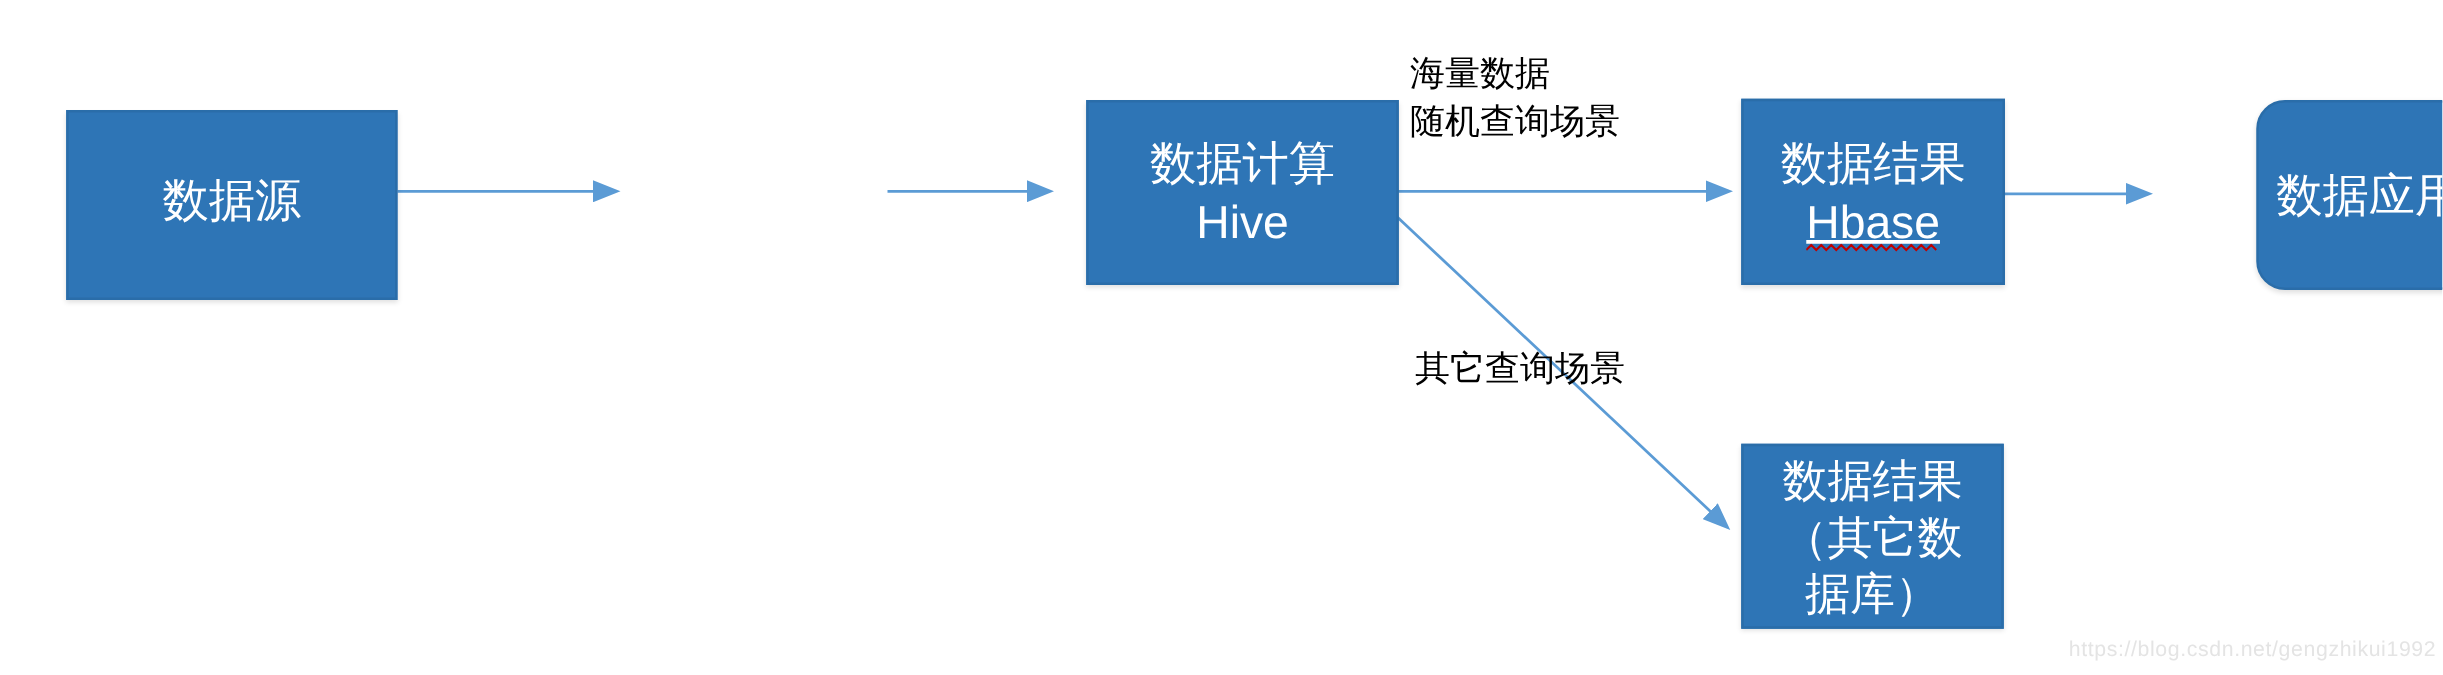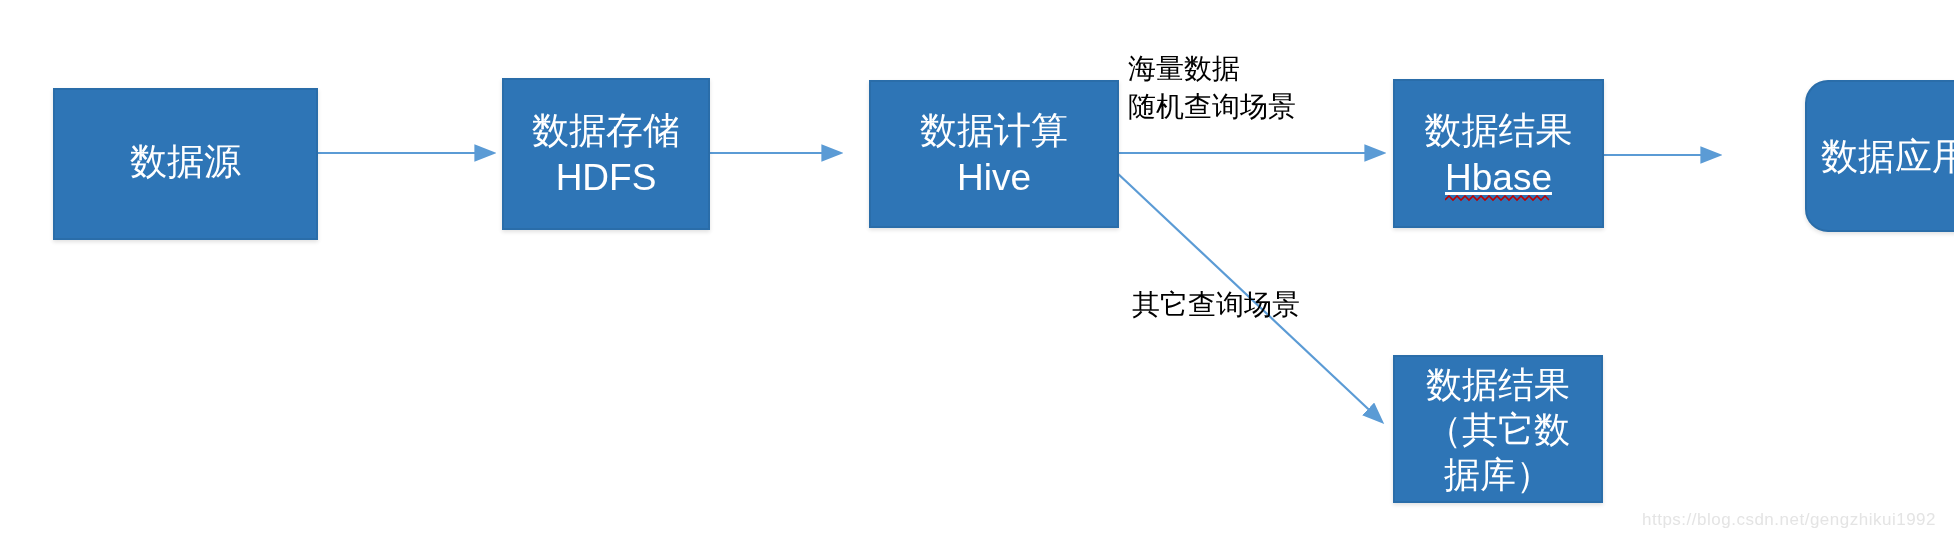--- a/index.html
+++ b/index.html
@@ -52,30 +52,29 @@
     left:50%;
     bottom:-1px;
     transform:translateX(-50%);
   }
   .edge-label{
     position:absolute;
     color:var(--label-text);
     font-size:28px;
     line-height:38px;
     white-space:nowrap;
-    margin-top:10px;
   }
   #label-hbase-flow{left:1128px;top:40px;}
   #label-other-flow{left:1132px;top:276px;text-align:right;}
   .arrows{position:absolute;left:0;top:0;width:1954px;height:540px;}
   .arrows .edge{stroke:var(--arrow);stroke-width:2.2;fill:none;}
   .arrows marker path{fill:var(--arrow);}
   .watermark{
     position:absolute;
-    right:18px;
+    right:5px;
     top:510px;
     color:var(--watermark-text);
     font-size:17px;
     letter-spacing:0.5px;
     white-space:nowrap;
   }
 </style>
 </head>
 <body>
 
@@ -91,24 +90,20 @@
     <path class="edge" d="M710,153 L839,153" marker-end="url(#ah)" stroke="#5B9BD5"></path>
     <path class="edge" d="M1098,153 L1382,153" marker-end="url(#ah)" stroke="#5B9BD5"></path>
     <path class="edge" d="M1604,155 L1718,155" marker-end="url(#ah)" stroke="#5B9BD5"></path>
     <path class="edge" d="M1098,155 L1381,421" marker-end="url(#ah)" stroke="#5B9BD5"></path>
   </svg>
 
   <div class="node" id="node-source">
     <span class="ln">数据源</span>
   </div>
 
-  <div class="node" id="node-storage">
-    <span class="ln">数据存储</span>
-    <span class="ln">HDFS</span>
-  </div>
 
   <div class="node" id="node-compute">
     <span class="ln">数据计算</span>
     <span class="ln">Hive</span>
   </div>
 
   <div class="node" id="node-result-hbase">
     <span class="ln">数据结果</span>
     <span class="ln squiggle-wrap">
       <span>Hbase</span>

